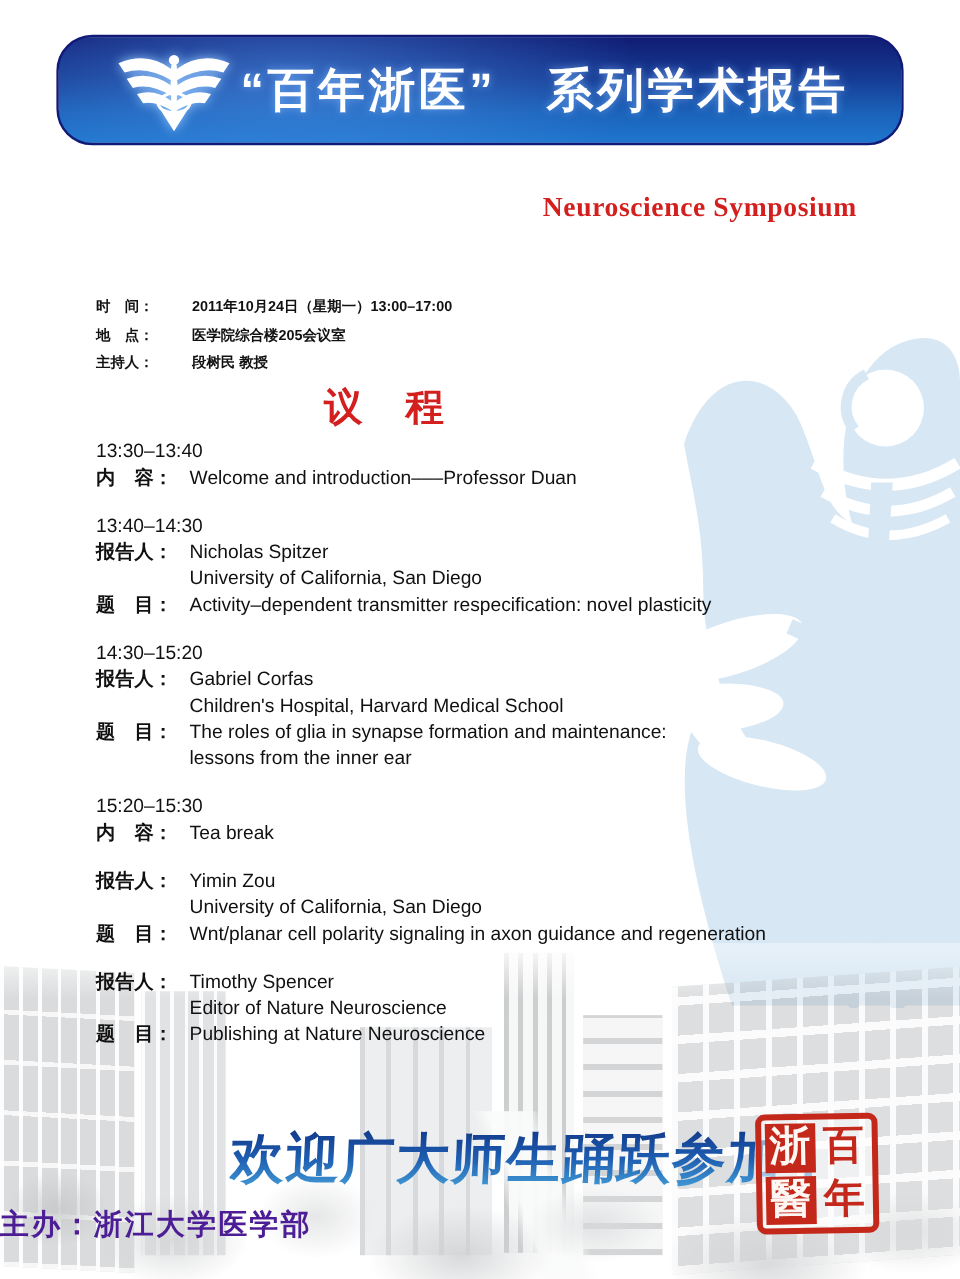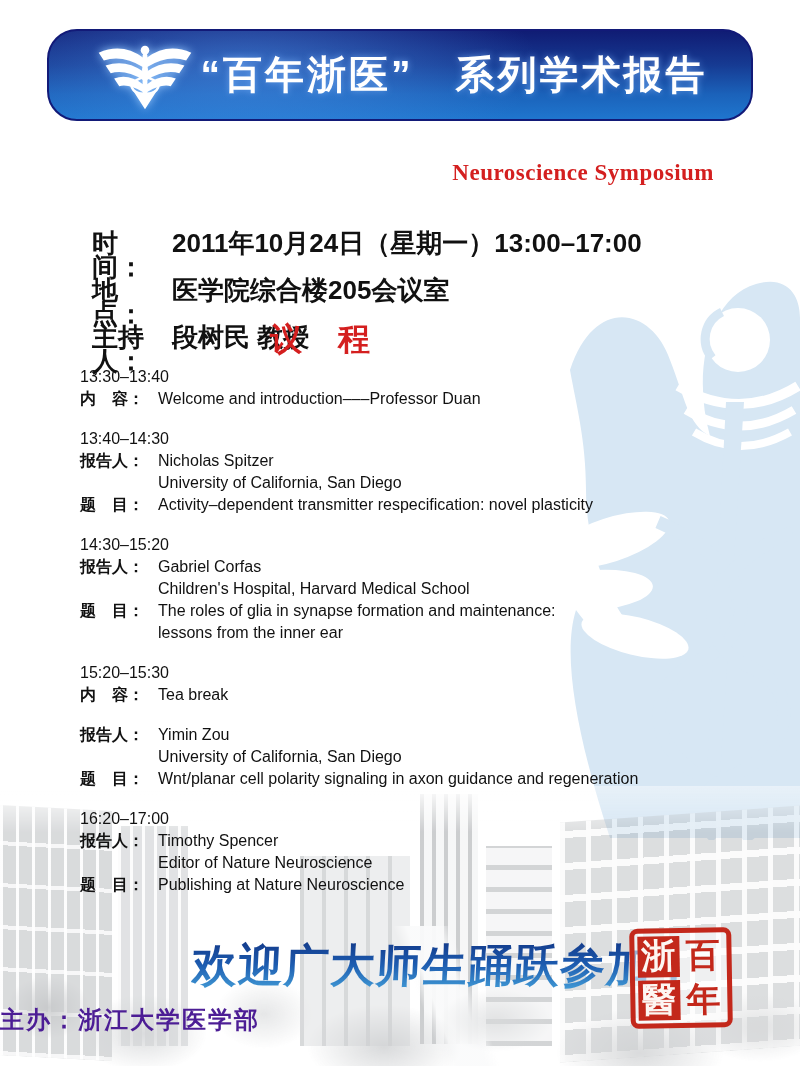--- a/index.html
+++ b/index.html
@@ -67,21 +67,21 @@
     color:#fff;font-size:39px;font-weight:700;letter-spacing:3px;white-space:nowrap;
     text-shadow:0 0 7px rgba(130,185,255,.7);
   }
   
   .poster-title{
     position:absolute;left:0;top:160px;width:714px;text-align:right;z-index:1;
     font-family:"Liberation Serif","DejaVu Serif",serif;
     font-size:23px;font-weight:700;letter-spacing:.5px;
   }
   
-  .info{position:absolute;left:80px;top:232px;z-index:1;font-size:26px;line-height:23.5px;font-weight:700;margin-left:12px;}
+  .info{position:absolute;left:80px;top:244px;z-index:1;font-size:12px;line-height:23.5px;font-weight:700;}
   .info-row{display:flex;}
   .ilabel{width:80px;flex:none;}
   
   .agenda-heading{
     position:absolute;left:0;top:318px;width:642px;text-align:center;z-index:1;
     font-size:32px;font-weight:700;letter-spacing:2px;
   }
   .agenda{position:absolute;left:80px;top:366px;width:712px;z-index:1;font-size:16px;line-height:22px;}
   .agenda-item{margin-bottom:18px;}
   .time{font-weight:400;}
@@ -245,21 +245,20 @@
       <div class="arow">
         <span class="rlabel"></span>
         <span class="rtext">University of California, San Diego</span>
       </div>
       <div class="arow">
         <span class="rlabel">题　目：</span>
         <span class="rtext">Wnt/planar cell polarity signaling in axon guidance and regeneration</span>
       </div>
     </div>
     <div class="agenda-item">
-      <div class="time">16:20–17:00</div>
       <div class="arow">
         <span class="rlabel">报告人：</span>
         <span class="rtext">Timothy Spencer</span>
       </div>
       <div class="arow">
         <span class="rlabel"></span>
         <span class="rtext">Editor of Nature Neuroscience</span>
       </div>
       <div class="arow">
         <span class="rlabel">题　目：</span>

